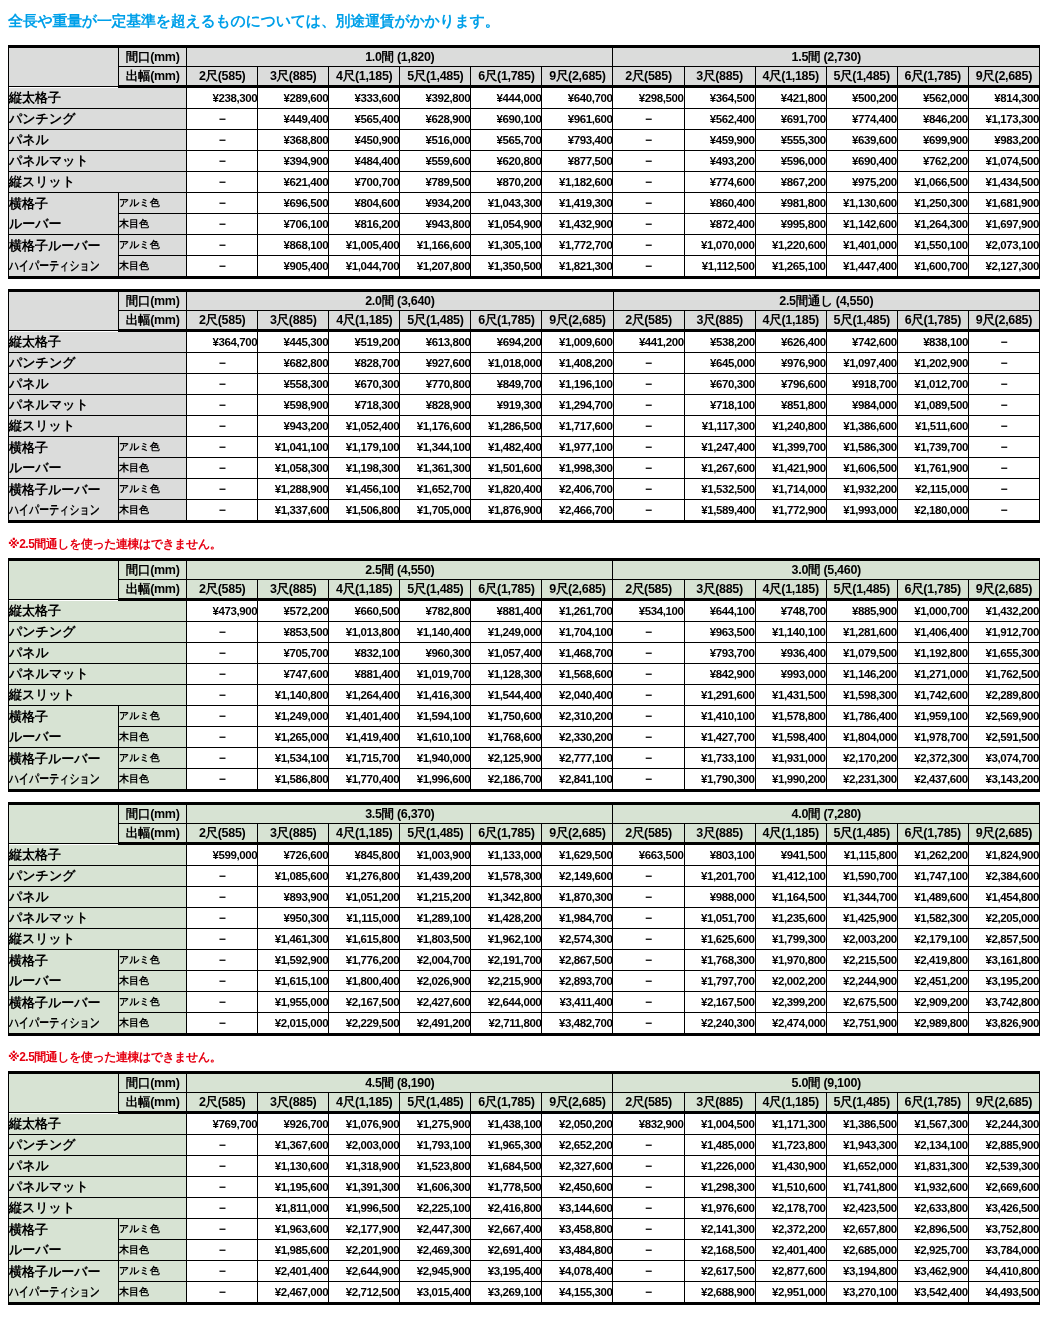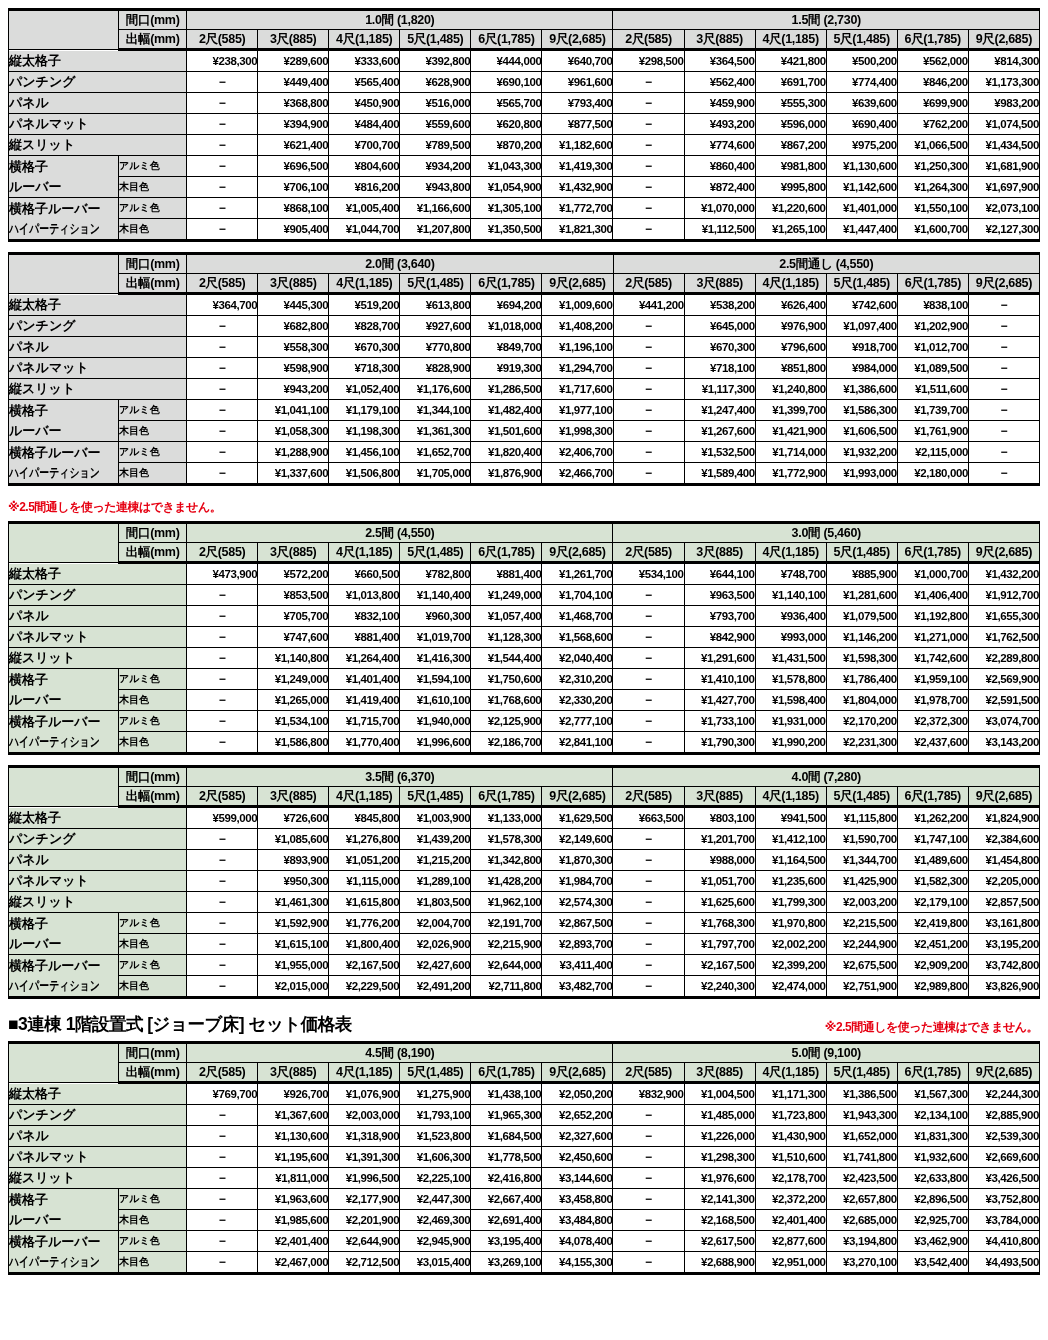--- a/index.html
+++ b/index.html
@@ -27,20 +27,21 @@
   .num{font-size:11.5px;text-align:right;padding-right:4px;letter-spacing:-0.4px;height:20px;line-height:20px;}
   .dashc{text-align:center;font-size:12px;height:20px;line-height:20px;}
   .rowdash{border-bottom:1px dashed #000;}
   .theme-gray .hd{background:#dbdcdb;}
   .theme-green .hd{background:#d7e3d3;}
 </style>
 </head>
 <body>
 
 <div class="page">
+  <div class="notice">全長や重量が一定基準を超えるものについては、別途運賃がかかります。</div>
   <div id="sections">
       <div class="section">
         <table class="ptable theme-gray">
           <colgroup>
             <col style="width: 110px;">
             <col style="width: 68px;">
             <col style="width: 71px;">
             <col style="width: 71px;">
             <col style="width: 71px;">
             <col style="width: 71px;">
@@ -773,21 +774,20 @@
               <td class="num">¥2,474,000</td>
               <td class="num">¥2,751,900</td>
               <td class="num">¥2,989,800</td>
               <td class="num">¥3,826,900</td>
             </tr>
           </tbody>
         </table>
       </div>
       <div class="section">
         <div class="sec-head">
-          <div class="sec-title">■3連棟 1階設置式 [ジョーブ床] セット価格表</div>
           <div class="sec-note">※2.5間通しを使った連棟はできません。</div>
         </div>
         <table class="ptable theme-green">
           <colgroup>
             <col style="width: 110px;">
             <col style="width: 68px;">
             <col style="width: 71px;">
             <col style="width: 71px;">
             <col style="width: 71px;">
             <col style="width: 71px;">

